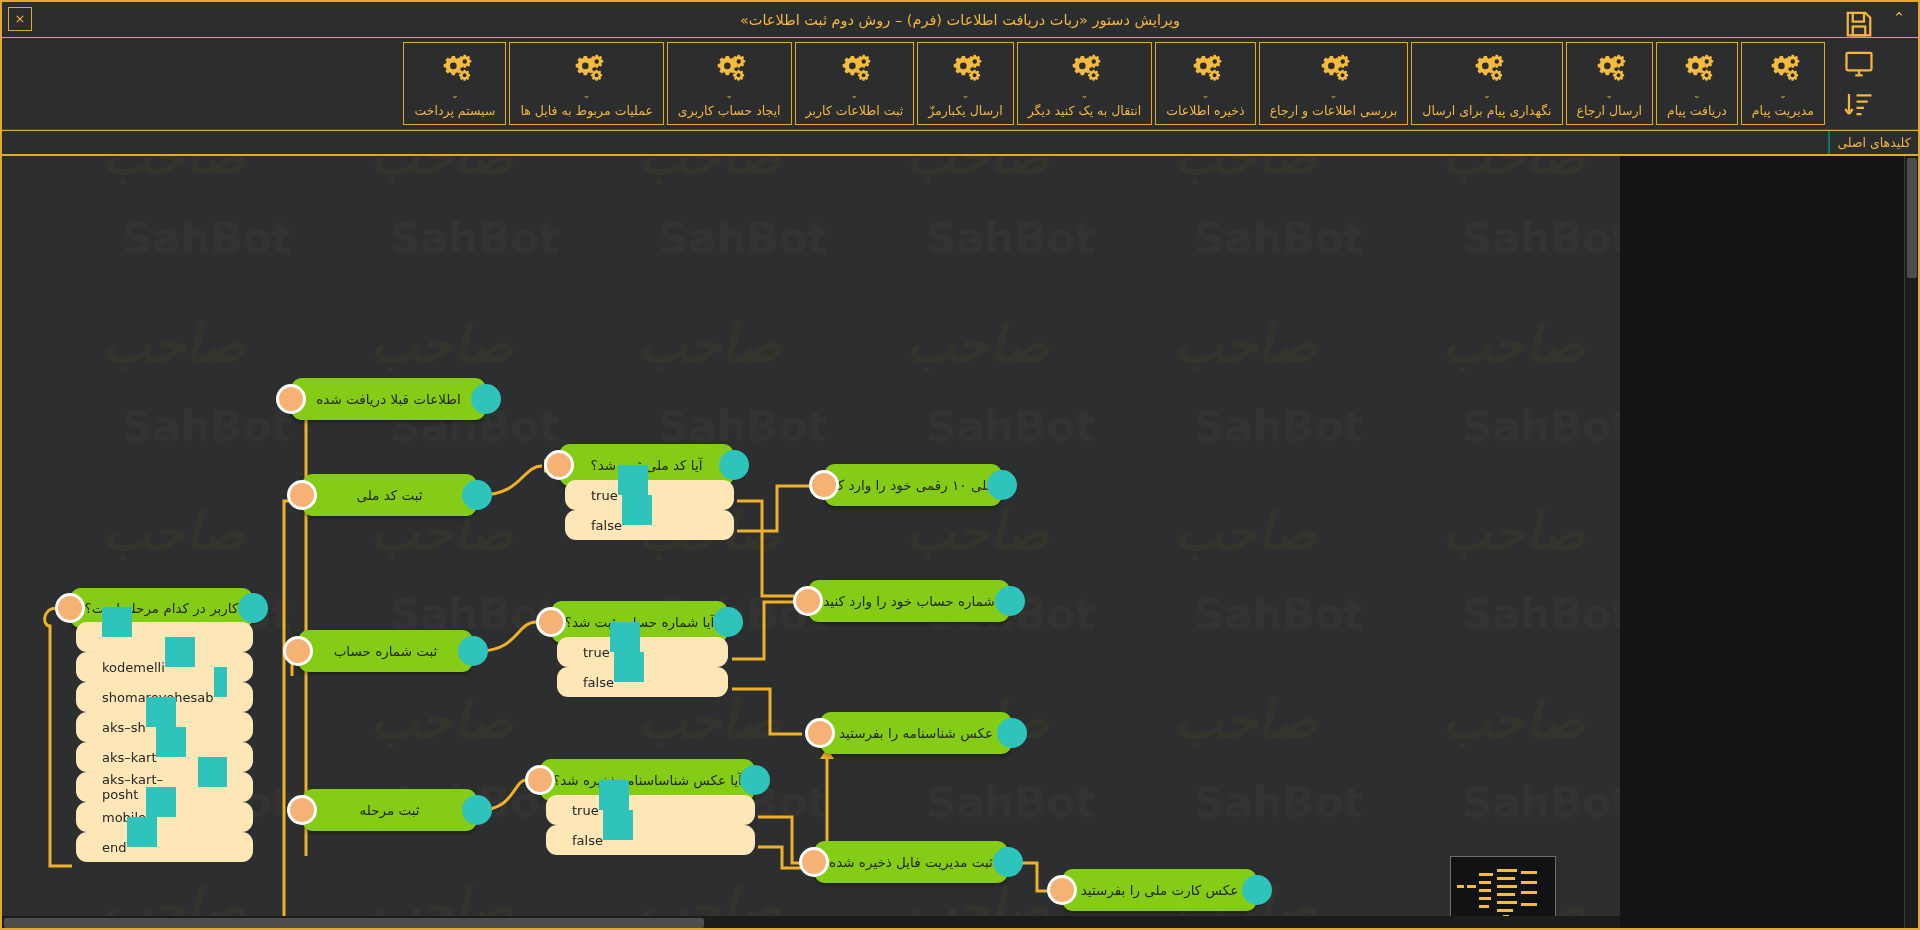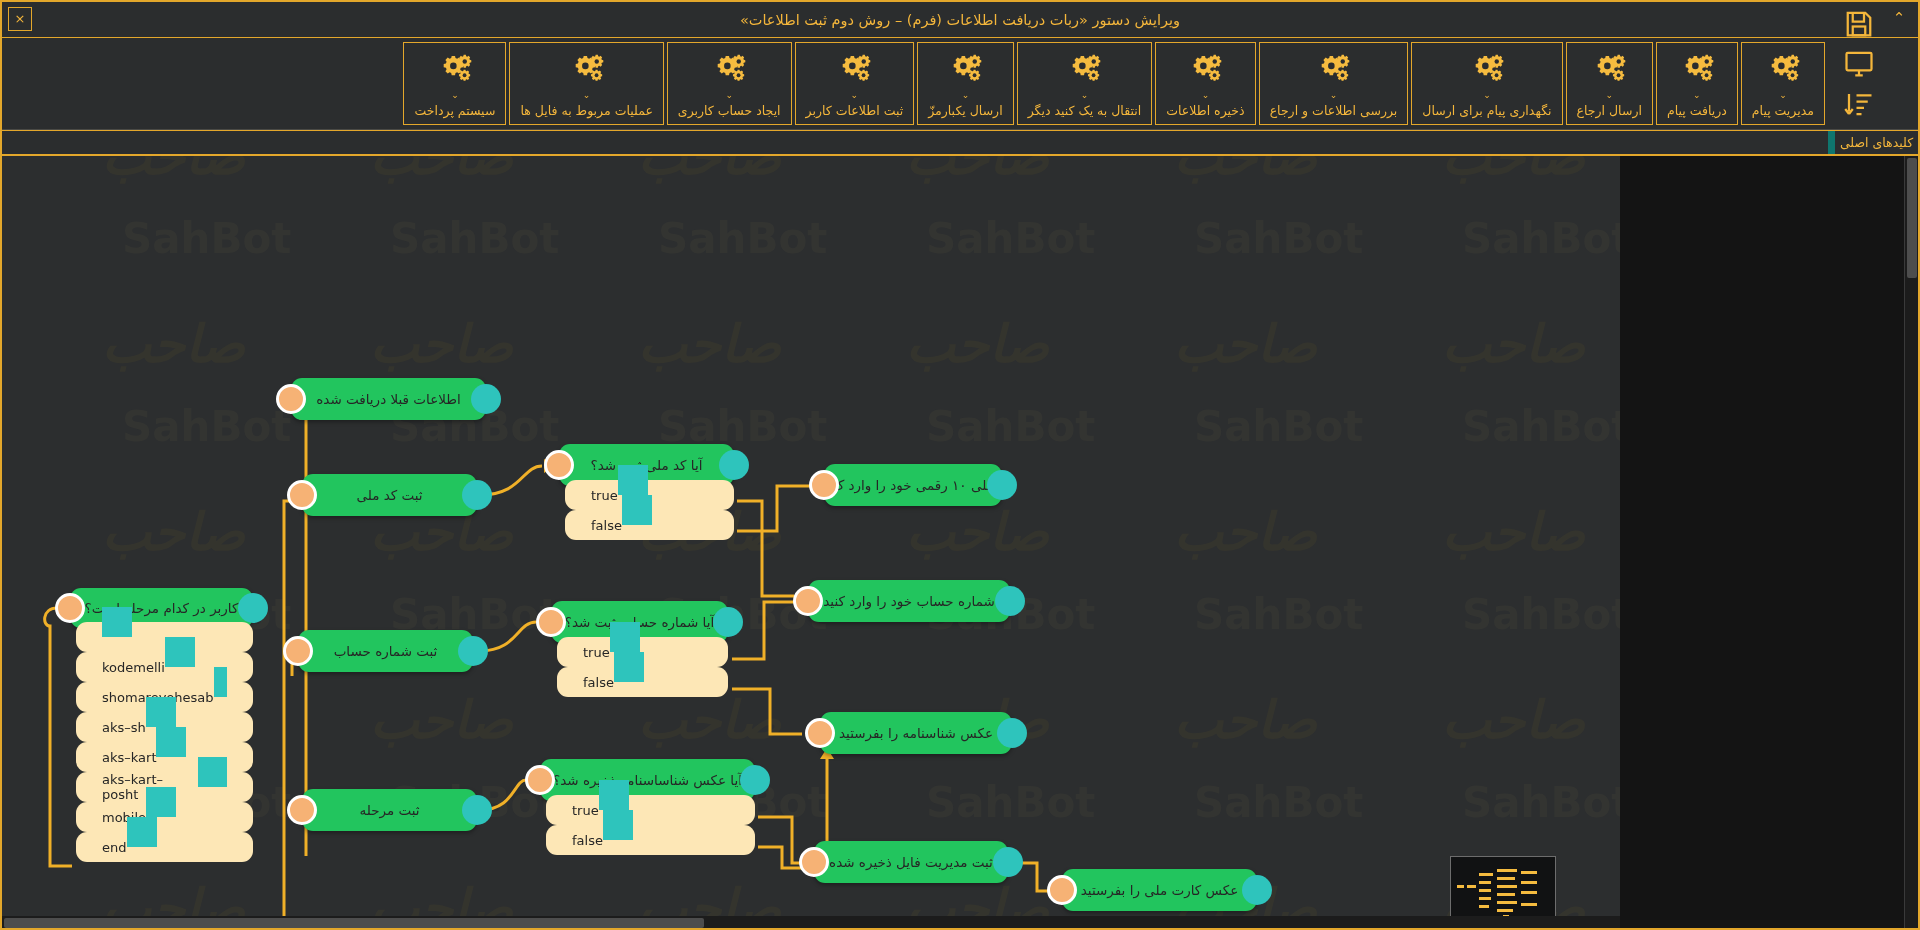--- a/index.html
+++ b/index.html
@@ -86,21 +86,21 @@
     border-top: 1px solid #e3a72b;
     border-bottom: 2px solid #e3a72b;
   }
   .tab-items {
     flex: 1; display: flex; align-items: center; justify-content: center;
     color: #f4b63b; font-size: 12.5px; direction: rtl;
   }
   .tab-main {
     width: 90px; display: flex; align-items: center; justify-content: center;
     color: #f4b63b; font-size: 12.5px; direction: rtl;
-    border-left: 7px solid #0f766e;
+    border-left: 2px solid #0f766e;
     cursor: pointer;
   }
 
   
   .canvas-wrap {
     position: relative;
     height: 774px;
     background: #000;
     overflow: hidden;
   }
@@ -115,21 +115,21 @@
     font-size: 42px; font-weight: 600;
     opacity: .55; pointer-events: none; user-select: none;
     font-family: "DejaVu Sans", sans-serif;
     text-align: center;
   }
   .wm.logo { font-style: italic; font-size: 52px; color: #3c3a2d; }
 
   
   .node {
     position: absolute;
-    background: #22c55e;
+    background: #84cc16;
     border-radius: 11px;
     display: flex; align-items: center; justify-content: center;
     color: #262626; font-size: 13.5px; direction: rtl;
     box-shadow: 0 2px 4px rgba(0,0,0,.35);
     padding: 0 26px;
     white-space: nowrap;
     cursor: pointer;
   }
   .node .port-in, .node .port-out { position:absolute; border-radius: 50%; }
   .port-in {

